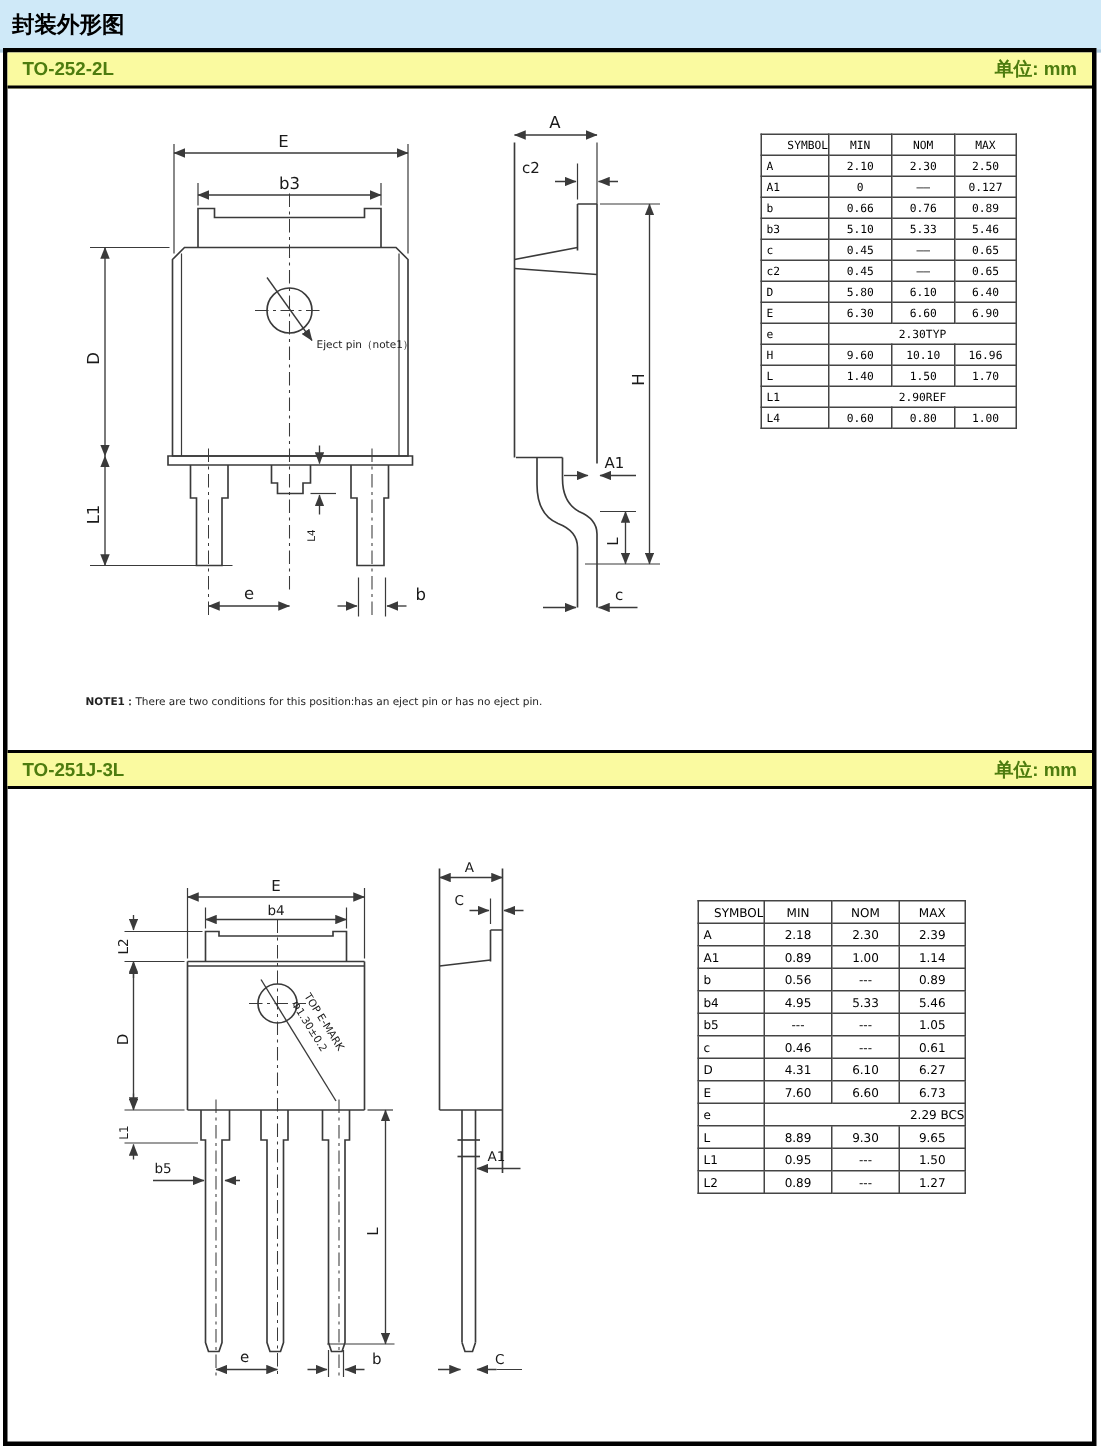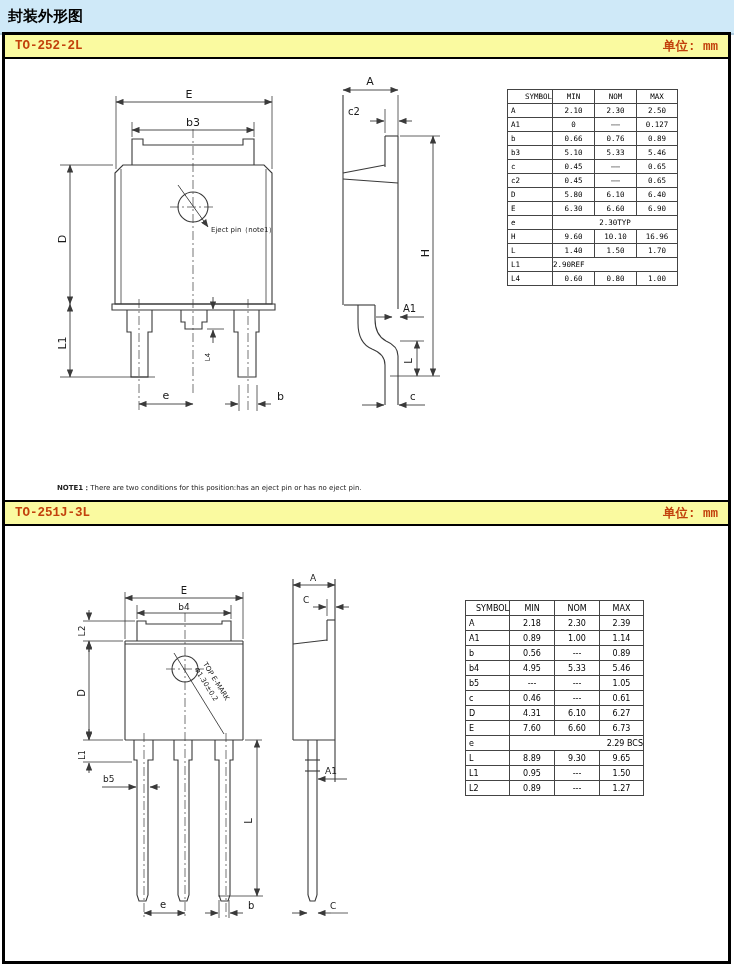--- a/index.html
+++ b/index.html
@@ -2,39 +2,39 @@
 <html><head>
 <meta charset="utf-8">
 <style>
   html,body{margin:0;padding:0;}
   body{width:734px;height:967px;position:relative;background:#fff;font-family:"Liberation Sans",sans-serif;overflow:hidden;}
   .top-band{position:absolute;left:0;top:0;width:734px;height:35px;background:#cfe9f8;border-bottom:2px solid #aecadd;display:flex;align-items:center;box-sizing:border-box;}
   .top-band .title{font-size:15px;font-weight:bold;color:#000;padding-left:8px;font-family:"DejaVu Sans",sans-serif;}
   .frame{position:absolute;left:2px;top:32px;width:729px;height:932px;border:3px solid #000;box-sizing:border-box;background:#fff;}
   .section-bar{height:22px;background:#fafaa0;border-bottom:2px solid #000;display:flex;justify-content:space-between;align-items:center;padding:0 10px;}
   .sec2 .section-bar{border-top:2px solid #000;}
-  .pkg-name,.unit{color:#c2410c;font-weight:bold;font-size:12.5px;font-family:Liberation Mono, monospace;}
+  .pkg-name,.unit{color:#4d7c0f;font-weight:bold;font-size:12.5px;}
   .section-content{position:relative;}
   #content1{height:441px;}
   #content2{height:439px;}
   svg.drawing{position:absolute;left:0;top:0;}
   .ol{stroke:#3a3a3a;stroke-width:1.1;fill:none;}
   .dim{stroke:#3a3a3a;stroke-width:0.9;fill:none;}
   .ext{stroke:#3a3a3a;stroke-width:0.8;fill:none;}
   .cl{stroke:#3a3a3a;stroke-width:0.7;stroke-dasharray:9 3 2 3;fill:none;}
   .lbl{fill:#1a1a1a;font-family:"DejaVu Sans",sans-serif;}
   .dim-table{position:absolute;border-collapse:collapse;background:#fff;table-layout:fixed;}
   .dim-table th,.dim-table td{border:1px solid #444;text-align:center;padding:0;font-weight:normal;overflow:hidden;white-space:nowrap;}
   .dim-table td:first-child,.dim-table th:first-child{text-align:left;padding-left:3px;}
   .dim-table th:first-child{text-align:right;padding-left:0;}
   .t1{left:502px;top:30px;font-family:"DejaVu Sans Mono",monospace;font-size:7.5px;}
   .t1 th,.t1 td{height:13px;}
   .t2{left:460px;top:74px;font-family:"DejaVu Sans",sans-serif;font-size:8px;}
   .t2 th,.t2 td{height:14px;}
-  .note{position:absolute;left:52px;top:424px;font-size:7px;color:#222;font-family:"DejaVu Sans",sans-serif;}
+  .note{position:absolute;left:52px;top:404px;font-size:7px;color:#222;font-family:"DejaVu Sans",sans-serif;}
   .note b{font-weight:bold;}
 </style>
 </head>
 <body>
 
 <div class="top-band">
   <span class="title">封装外形图</span>
 </div>
 
 <div class="frame">
@@ -212,21 +212,21 @@
               <td>16.96</td>
             </tr>
             <tr>
               <td>L</td>
               <td>1.40</td>
               <td>1.50</td>
               <td>1.70</td>
             </tr>
             <tr>
               <td>L1</td>
-              <td colspan="3" style="text-align: left; padding-left: 0px;">2.90REF</td>
+              <td colspan="3" style="text-align: center; padding-left: 0px;">2.90REF</td>
             </tr>
             <tr>
               <td>L4</td>
               <td>0.60</td>
               <td>0.80</td>
               <td>1.00</td>
             </tr>
           </tbody>
         </table>
 

